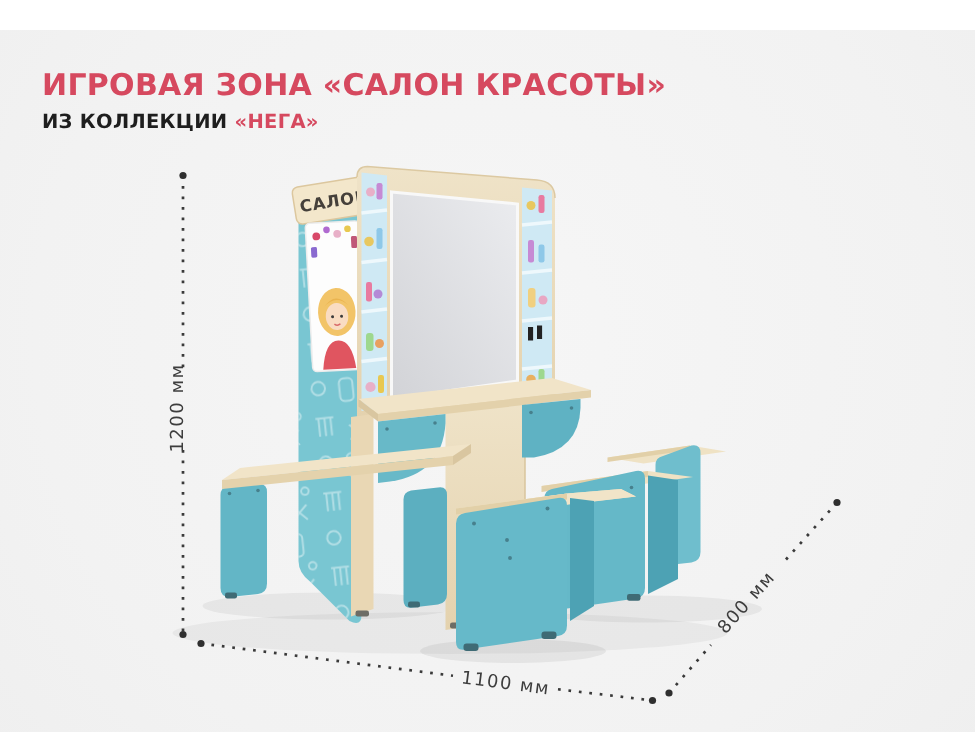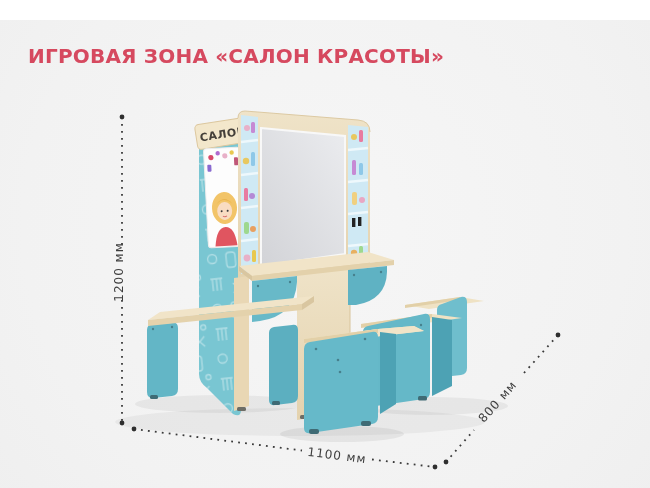--- a/index.html
+++ b/index.html
@@ -32,20 +32,21 @@
   svg.scene{position:absolute;left:0;top:0;}
   svg text{font-family:"DejaVu Sans","Liberation Sans",sans-serif;}
   .dim-label{font-size:12px;fill:#3d3d3d;letter-spacing:1px;}
 </style>
 </head>
 <body>
 
 <div class="page">
 
   <div class="title">ИГРОВАЯ ЗОНА «САЛОН КРАСОТЫ»</div>
+  <div class="subtitle"><span>ИЗ КОЛЛЕКЦИИ </span><span class="coll">«НЕГА»</span></div>
 
   <svg class="scene" width="650" height="488" viewBox="0 0 650 488">
     <defs>
       <linearGradient id="wg" x1="0" y1="0" x2="0" y2="1">
         <stop offset="0" stop-color="#efe3c8"></stop>
           <stop offset="1" stop-color="#e4d2ae"></stop>
       </linearGradient>
       <linearGradient id="mg" x1="1" y1="0" x2="0" y2="1">
         <stop offset="0" stop-color="#ebecef"></stop>
           <stop offset="1" stop-color="#d2d3d7"></stop>

